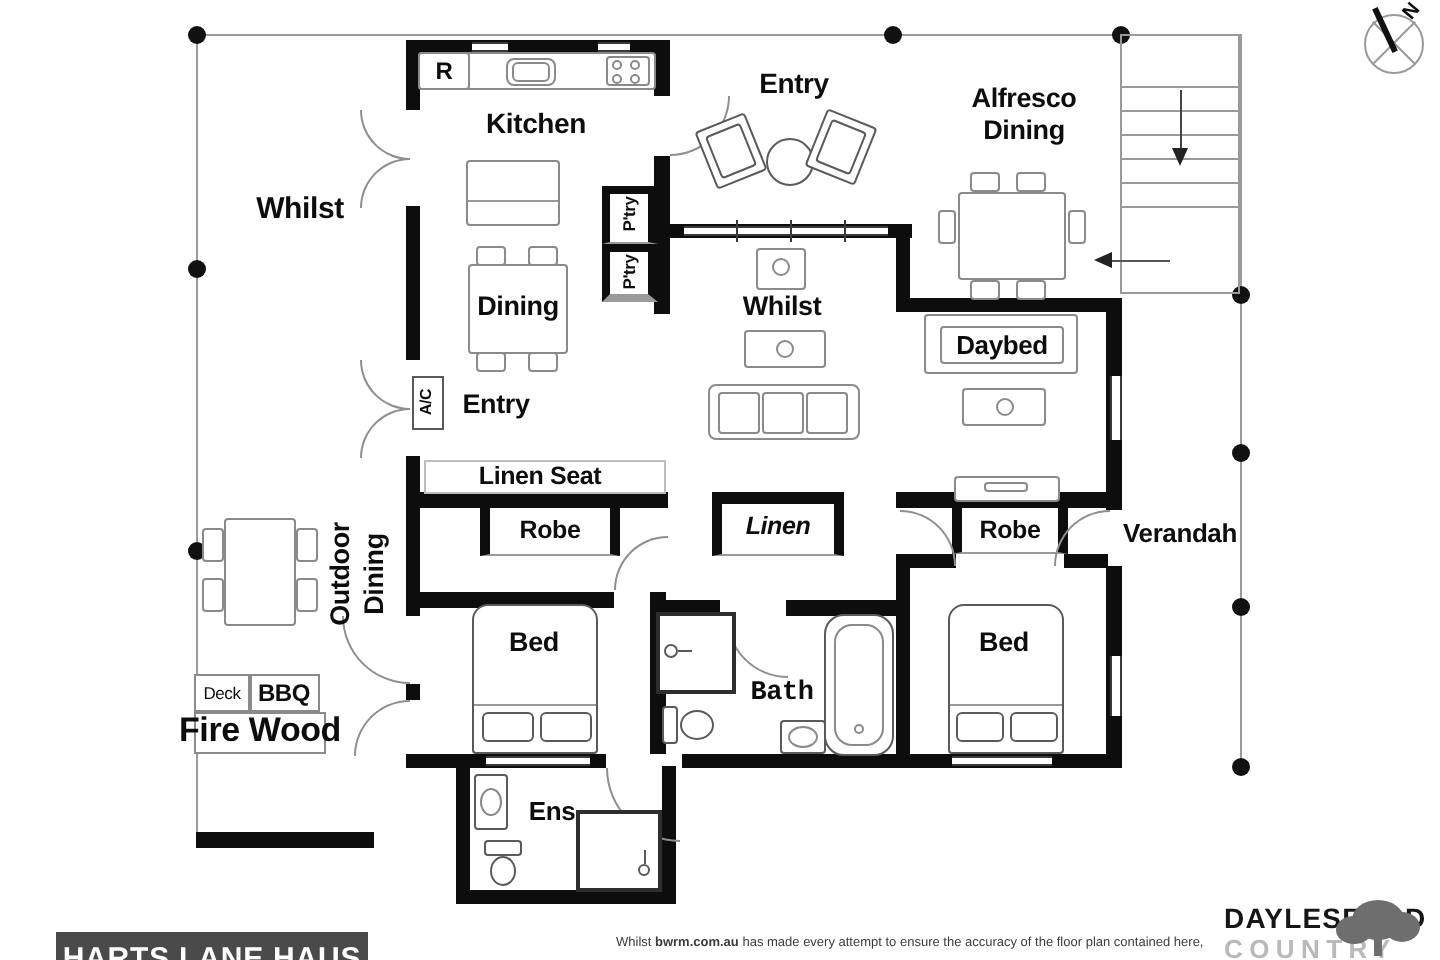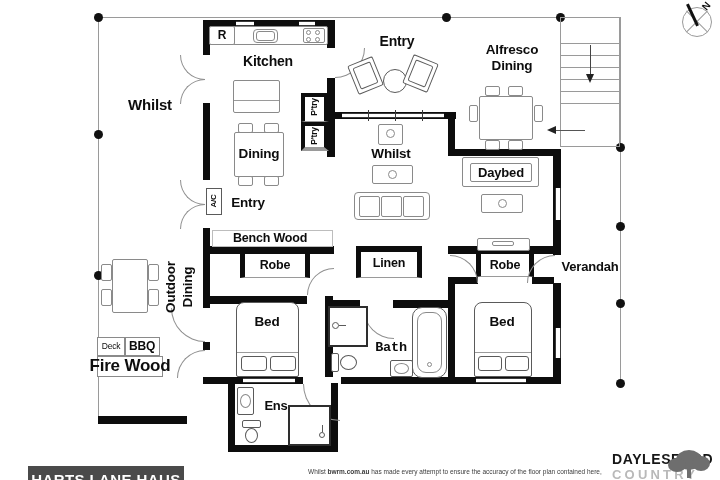--- a/index.html
+++ b/index.html
@@ -135,21 +135,21 @@
   <div class="w" style="left:98px;top:416px;width:89px;height:8px"></div>
 
   <div class="closet full" style="left:301px;top:93px;width:28px;height:29px;border-width:4px 5px 1px 4px;"></div>
   <div class="closet full" style="left:301px;top:122px;width:28px;height:29px;border-width:4px 5px 4px 4px;"></div>
   <div class="t r90 sm" style="left:315px;top:107px;font-size:8.5px;">P'try</div>
   <div class="t r90 sm" style="left:315px;top:136px;font-size:8.5px;">P'try</div>
 
   <div class="closet" style="left:240px;top:254px;width:70px;height:24px;"></div>
   <div class="t" style="left:275px;top:266px;font-size:12.5px;">Robe</div>
   <div class="closet full" style="left:356px;top:246px;width:66px;height:32px;"></div>
-  <div class="t" style="left:389px;top:264px;font-size:12.5px;">Linen</div>
+  <div class="t" style="left:389px;top:264px;font-size:12.5px;font-style:italic;">Linen</div>
   <div class="closet" style="left:476px;top:254px;width:58px;height:23px;"></div>
   <div class="t" style="left:505px;top:266px;font-size:12.5px;">Robe</div>
 
   <div class="arc arc-bl" style="left:180px;top:55px;width:24px;height:24px"></div>
   <div class="arc arc-tl" style="left:180px;top:79px;width:24px;height:24px"></div>
   <div class="arc arc-bl" style="left:180px;top:180px;width:24px;height:24px"></div>
   <div class="arc arc-tl" style="left:180px;top:204px;width:24px;height:24px"></div>
   <div class="arc arc-br" style="left:335px;top:48px;width:29px;height:29px"></div>
   <div class="arc arc-bl" style="left:171px;top:308px;width:33px;height:33px"></div>
   <div class="arc arc-tl" style="left:177px;top:350px;width:27px;height:27px"></div>
@@ -256,21 +256,21 @@
   <div style="position:absolute;left:547px;top:126px;width:0;height:0;border-top:4.5px solid transparent;border-bottom:4.5px solid transparent;border-right:9px solid #222;"></div>
 
   <div class="t" style="left:150px;top:105px;font-size:15px;">Whilst</div>
   <div class="t" style="left:268px;top:62px;font-size:14px;">Kitchen</div>
   <div class="t" style="left:259px;top:154px;">Dining</div>
   <div class="t" style="left:248px;top:203px;">Entry</div>
   <div class="t" style="left:397px;top:42px;font-size:14px;">Entry</div>
   <div class="t" style="left:512px;top:50px;">Alfresco</div>
   <div class="t" style="left:512px;top:66px;">Dining</div>
   <div class="t" style="left:391px;top:154px;">Whilst</div>
-  <div class="t" style="left:270px;top:239px;font-size:12.5px;">Bench Wood</div>
+  <div class="t" style="left:270px;top:239px;font-size:12.5px;">Linen Seat</div>
   <div class="t" style="left:590px;top:267px;font-size:13px;">Verandah</div>
   <div class="t r90" style="left:171px;top:287px;">Outdoor</div>
   <div class="t r90" style="left:188px;top:287px;">Dining</div>
   <div class="t" style="left:267px;top:322px;">Bed</div>
   <div class="t" style="left:502px;top:322px;">Bed</div>
   <div class="t" style="left:391px;top:348px;font-family:Liberation Mono, monospace;">Bath</div>
   <div class="t" style="left:276px;top:406px;font-size:13px;">Ens</div>
   <div class="t" style="left:111px;top:347px;font-size:8.5px;font-weight:400;">Deck</div>
   <div class="t" style="left:142px;top:347px;font-size:12px;">BBQ</div>
   <div class="t" style="left:130px;top:366px;font-size:17px;">Fire Wood</div>

